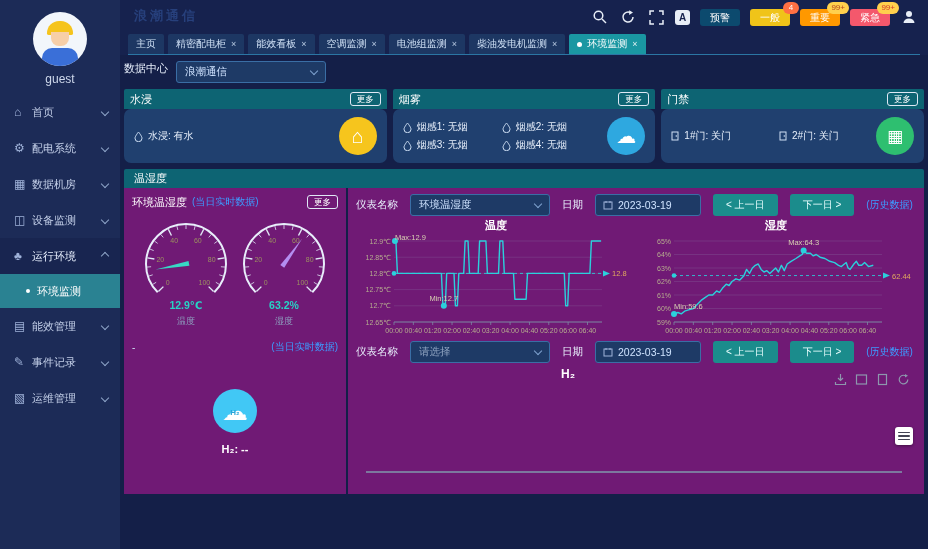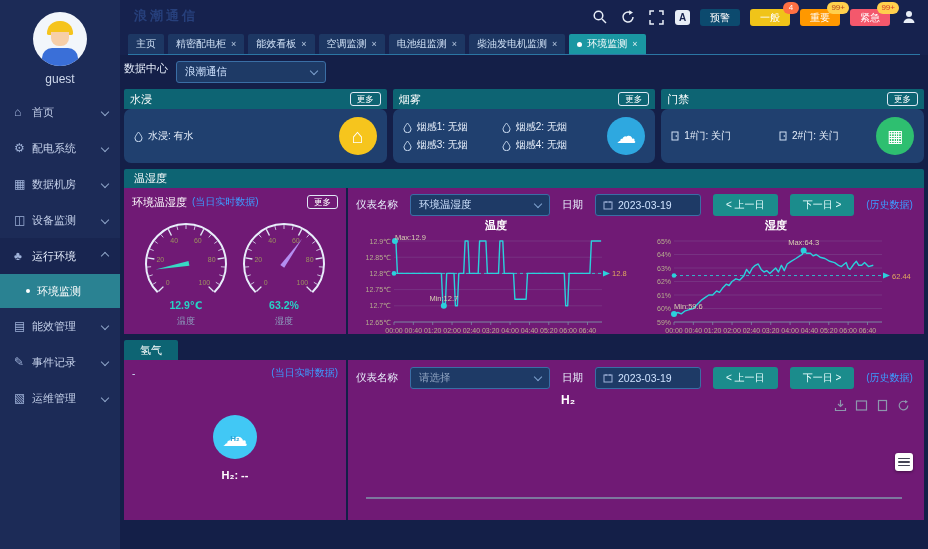--- a/index.html
+++ b/index.html
@@ -528,23 +528,20 @@
                   <circle cx="166.63720930232557" cy="17.45000000000004" r="3" fill="#2bd0dc"></circle>
                   <text x="166.63720930232557" y="12.450000000000038" text-anchor="middle" font-size="7.5" fill="#d8d0b2">Max:64.3</text>
                   <circle cx="37" cy="80.89999999999998" r="3" fill="#2bd0dc"></circle>
                   <text x="37" y="75.89999999999998" text-anchor="start" font-size="7.5" fill="#d8d0b2">Min:59.6</text>
                 </svg>
             </div>
           </div>
         </div>
       </div>
 
-      <div class="h2-tabrow">
-        <span class="h2-tab">氢气</span>
-      </div>
       <div class="h2-body">
 
         <div class="h2-left card">
           <div class="h2-left-hd">
             <span>-</span>
             <span class="blue-note">(当日实时数据)</span>
           </div>
           <div class="h2-center">
             <span class="h2-circle">
               <span class="cloud">☁</span>

